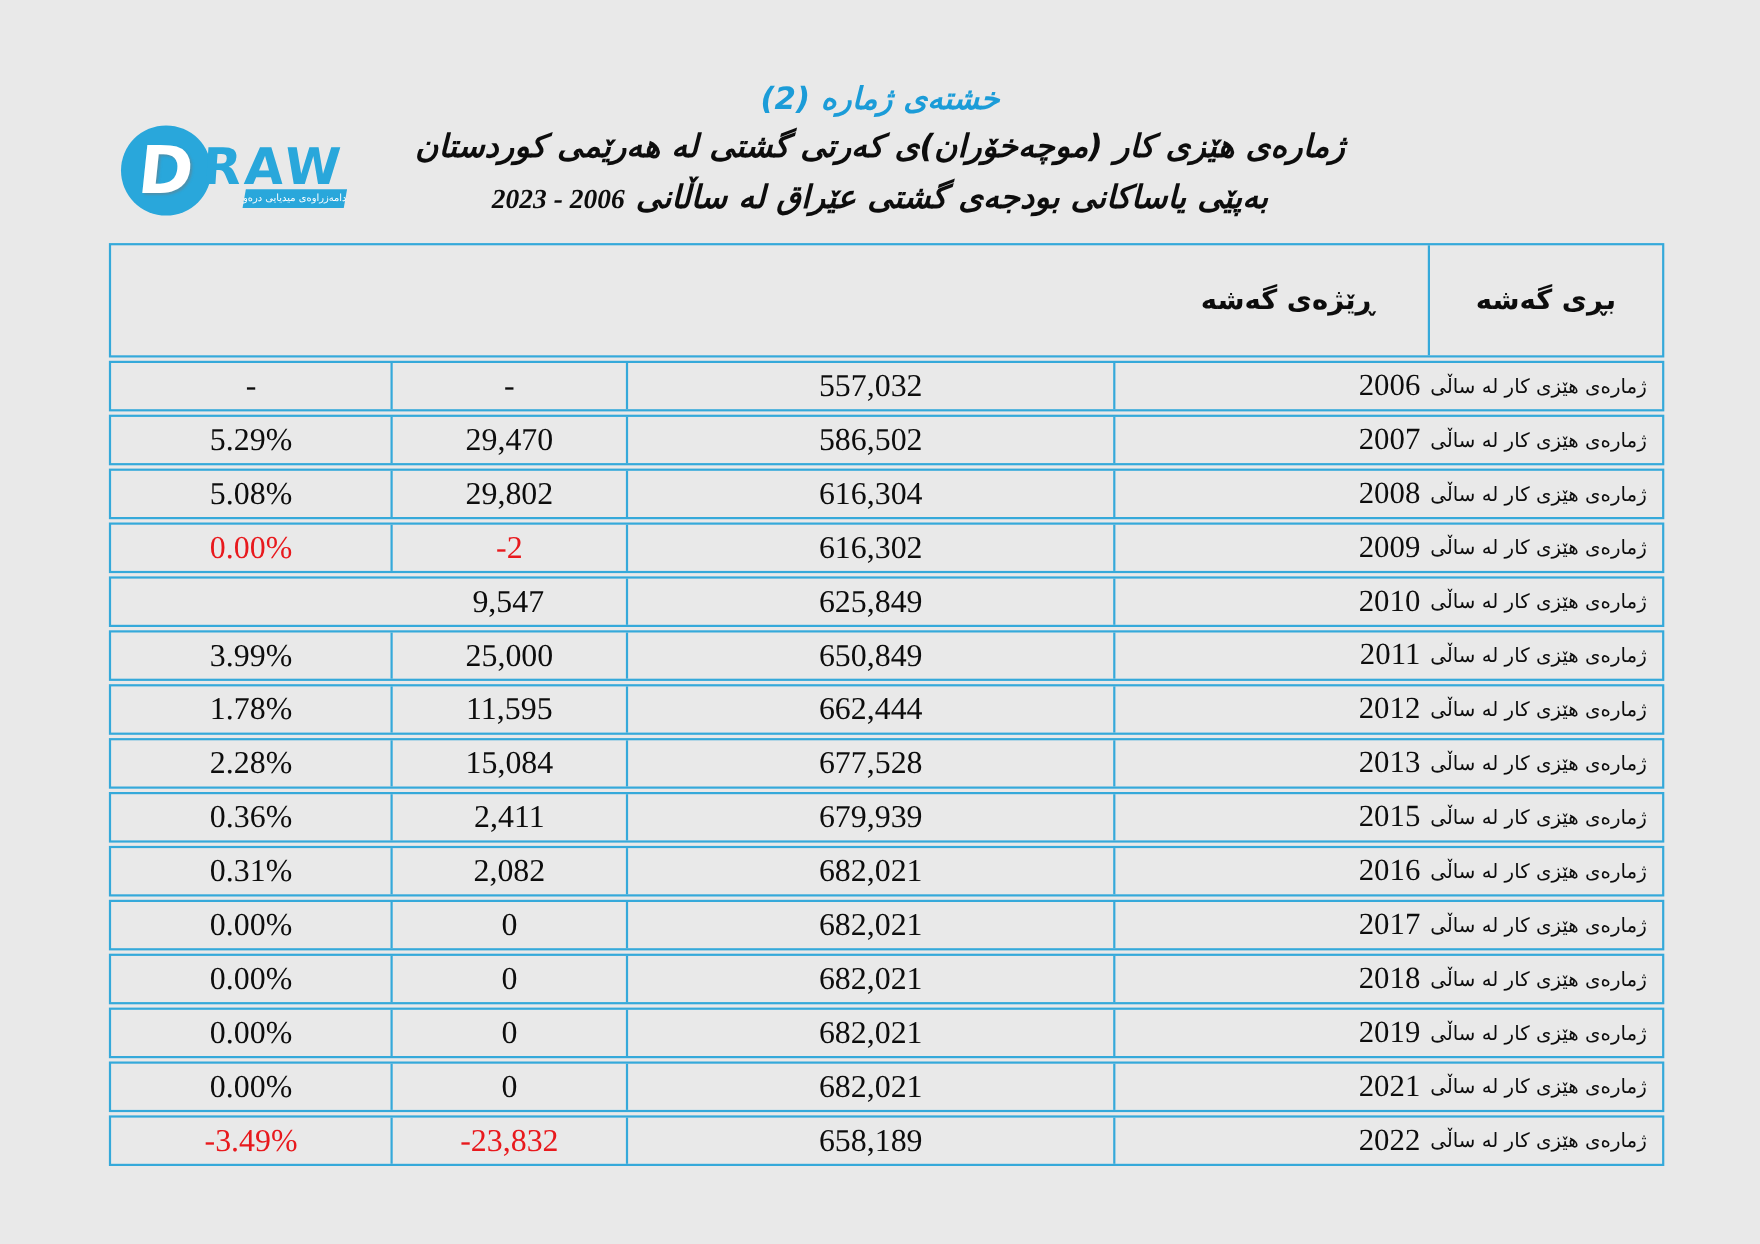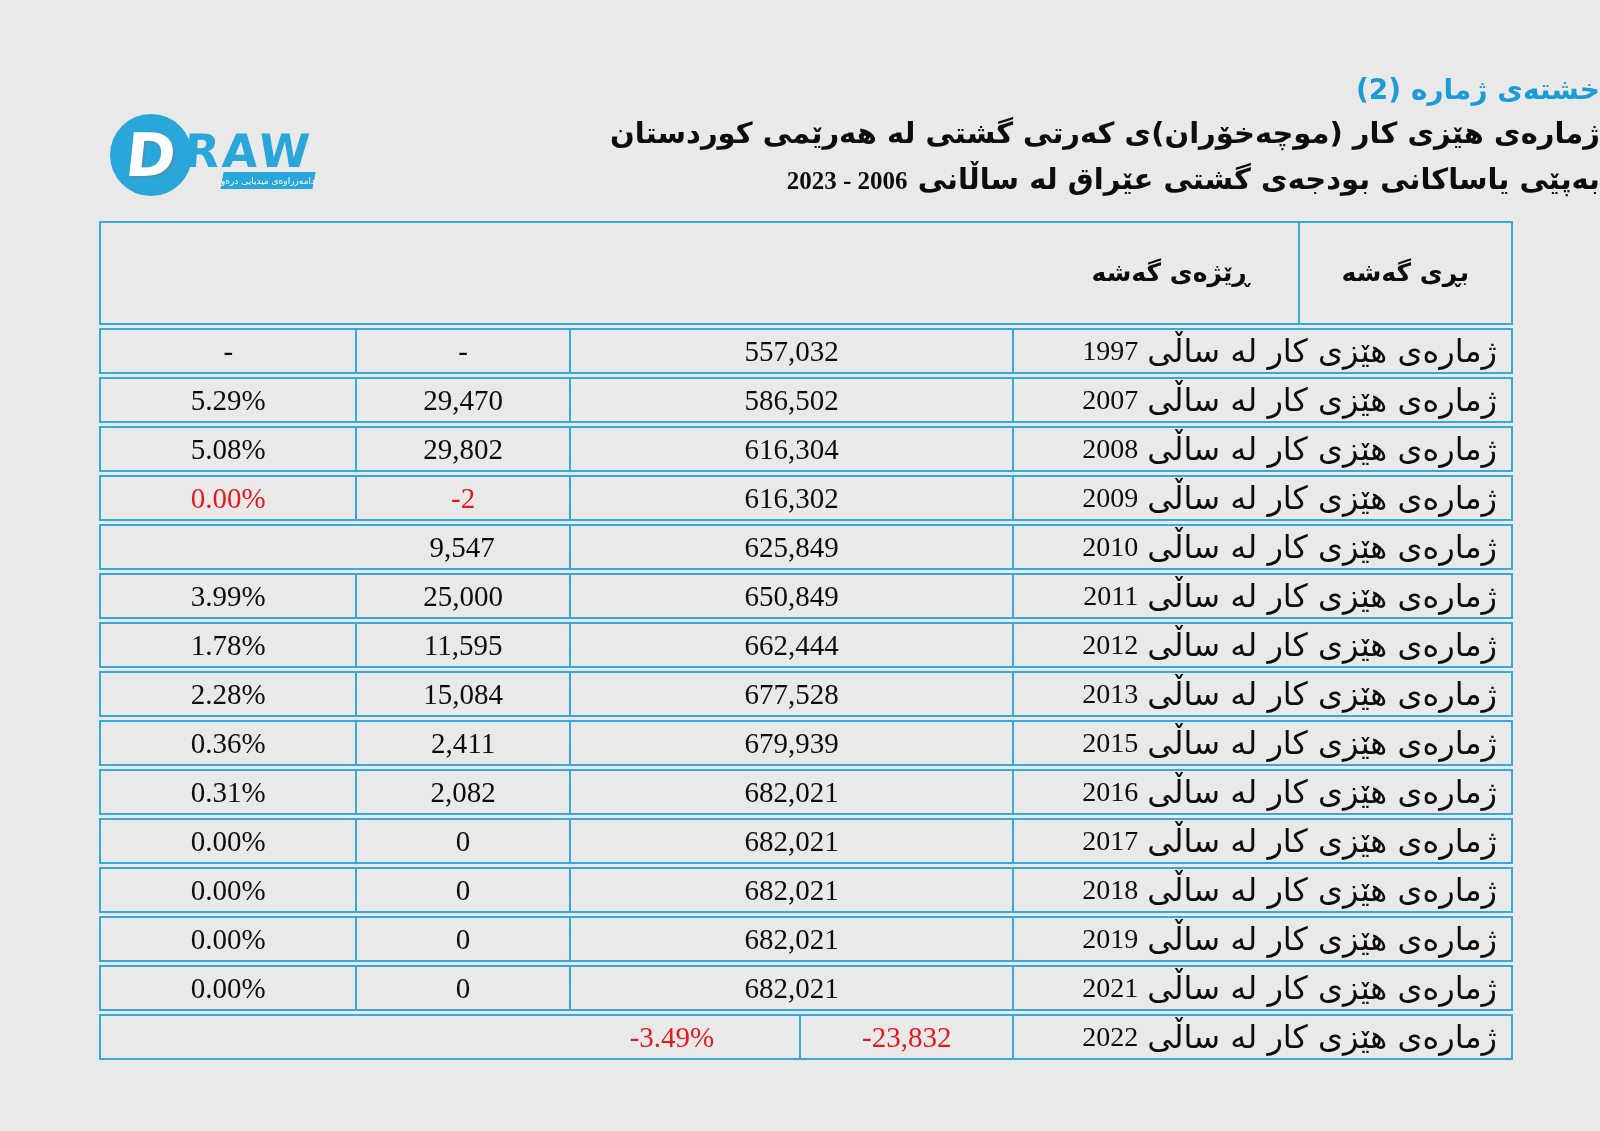--- a/index.html
+++ b/index.html
@@ -37,21 +37,21 @@
     font-weight:800;color:var(--logo);letter-spacing:3px;transform:skewX(-4deg);
   }
   .logo-ribbon{
     position:absolute;left:116px;top:62px;width:92px;height:17px;
     background:var(--logo);display:flex;align-items:center;justify-content:center;
     transform:skewX(-10deg);
   }
   .logo-ribbon span{font-size:9px;color:#fff;direction:rtl;transform:skewX(10deg);white-space:nowrap;}
 
   
-  .titles{position:absolute;left:0;right:0;top:72px;text-align:right;direction:rtl;}
+  .titles{position:absolute;left:0;right:0;top:72px;text-align:center;direction:rtl;font-style:italic;}
   .title-blue{color:var(--title-blue);font-size:28px;font-weight:bold;line-height:1.3;}
   .title-black{color:var(--ink);font-size:29px;font-weight:bold;line-height:1.45;margin-top:4px;}
   .title-years{font-family:"Liberation Serif","DejaVu Serif",serif;font-weight:bold;font-size:25px;}
 
   
   .table-wrap{position:absolute;left:99px;top:221px;width:1414px;}
   .t-row{
     display:flex;direction:rtl;border:2px solid var(--border);
     margin-bottom:3px;background:var(--bg);
   }
@@ -62,21 +62,21 @@
   .t-cell:not(:last-child){border-left:2px solid var(--border);}
   .col-law{width:35.36%;}
   .col-total{width:31.47%;}
   .col-amount{width:15.13%;}
   .col-rate{width:18.04%;}
 
   .t-head .t-cell{height:100px;text-align:center;}
   .head-label{font-weight:bold;font-size:25px;line-height:1.35;direction:rtl;}
 
   .label-cell{justify-content:flex-start;padding:0 14px;gap:9px;}
-  .row-label{font-size:32px;direction:rtl;white-space:nowrap;}
+  .row-label{font-size:18px;direction:rtl;white-space:nowrap;}
   .row-year{font-family:"Liberation Serif","DejaVu Serif",serif;font-size:28px;}
   .cell-num{font-size:29px;direction:ltr;}
   .neg{color:var(--neg);}
 </style>
 </head>
 <body>
 
 <div class="logo">
   <div class="logo-circle">
     <span class="logo-d">D</span>
@@ -104,21 +104,21 @@
     </div>
     <div class="t-cell col-rate">
       <span class="head-label">ڕێژەی گەشە</span>
     </div>
   </div>
 
   <div>
     <div class="t-row">
       <div class="t-cell col-law label-cell">
         <span class="row-label ku">ژمارەی هێزی کار لە ساڵی</span>
-        <span class="row-year">1997</span>
+        <span class="row-year">2006</span>
       </div>
       <div class="t-cell col-total">
         <span class="cell-num num">557,032</span>
       </div>
       <div class="t-cell col-amount">
         <span class="cell-num num">-</span>
       </div>
       <div class="t-cell col-rate">
         <span class="cell-num num">-</span>
       </div>
@@ -327,20 +327,23 @@
       <div class="t-cell col-rate">
         <span class="cell-num num">0.00%</span>
       </div>
     </div>
 
     <div class="t-row">
       <div class="t-cell col-law label-cell">
         <span class="row-label ku">ژمارەی هێزی کار لە ساڵی</span>
         <span class="row-year">2022</span>
       </div>
+      <div class="t-cell col-total">
+        <span class="cell-num num">658,189</span>
+      </div>
       <div class="t-cell col-amount">
         <span class="cell-num num neg">-23,832</span>
       </div>
       <div class="t-cell col-rate">
         <span class="cell-num num neg">-3.49%</span>
       </div>
     </div>
   </div>
 
 </div>

